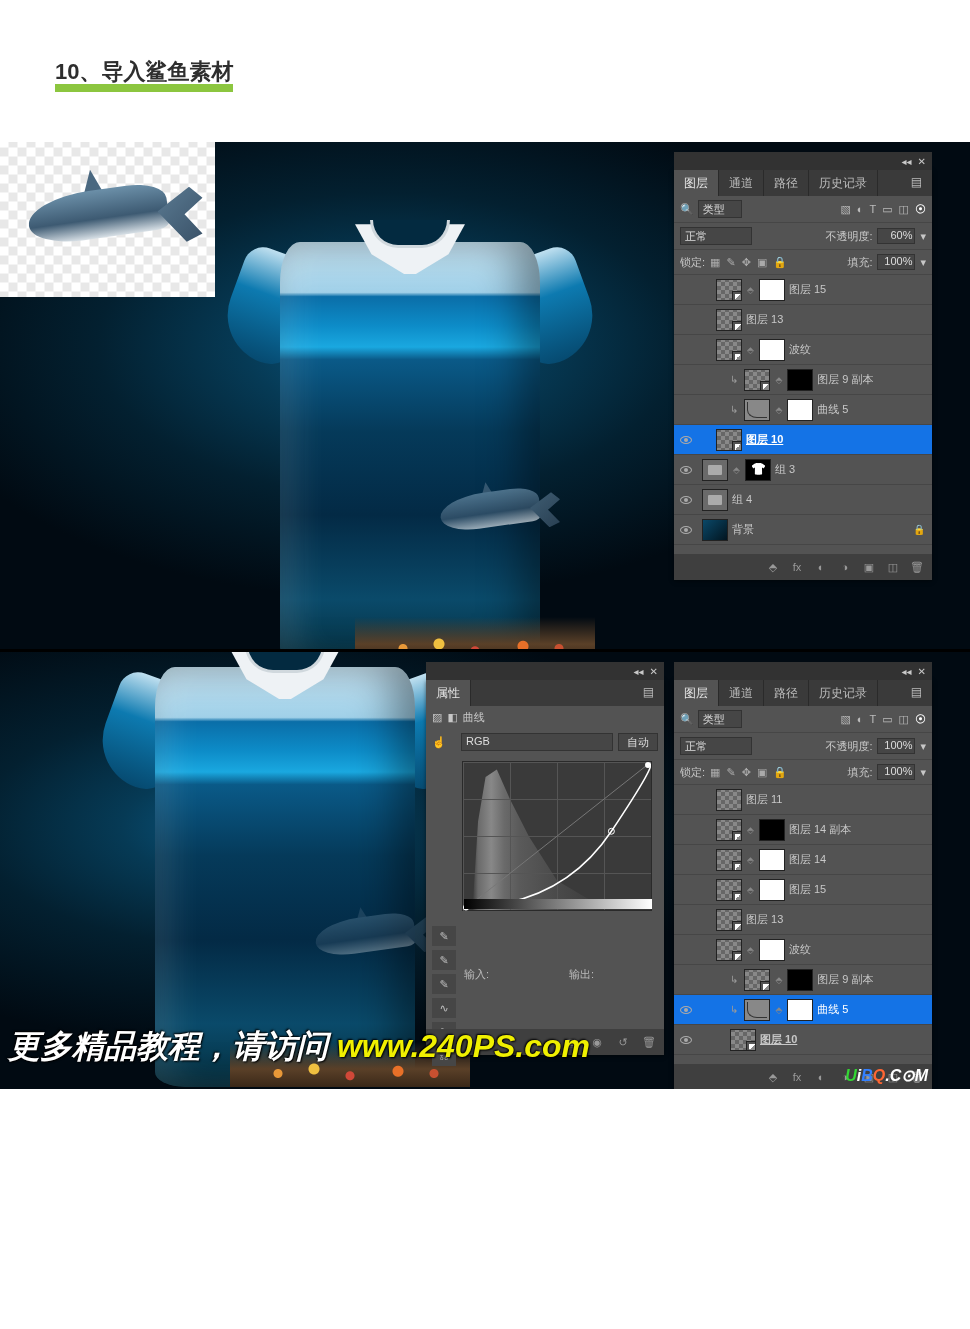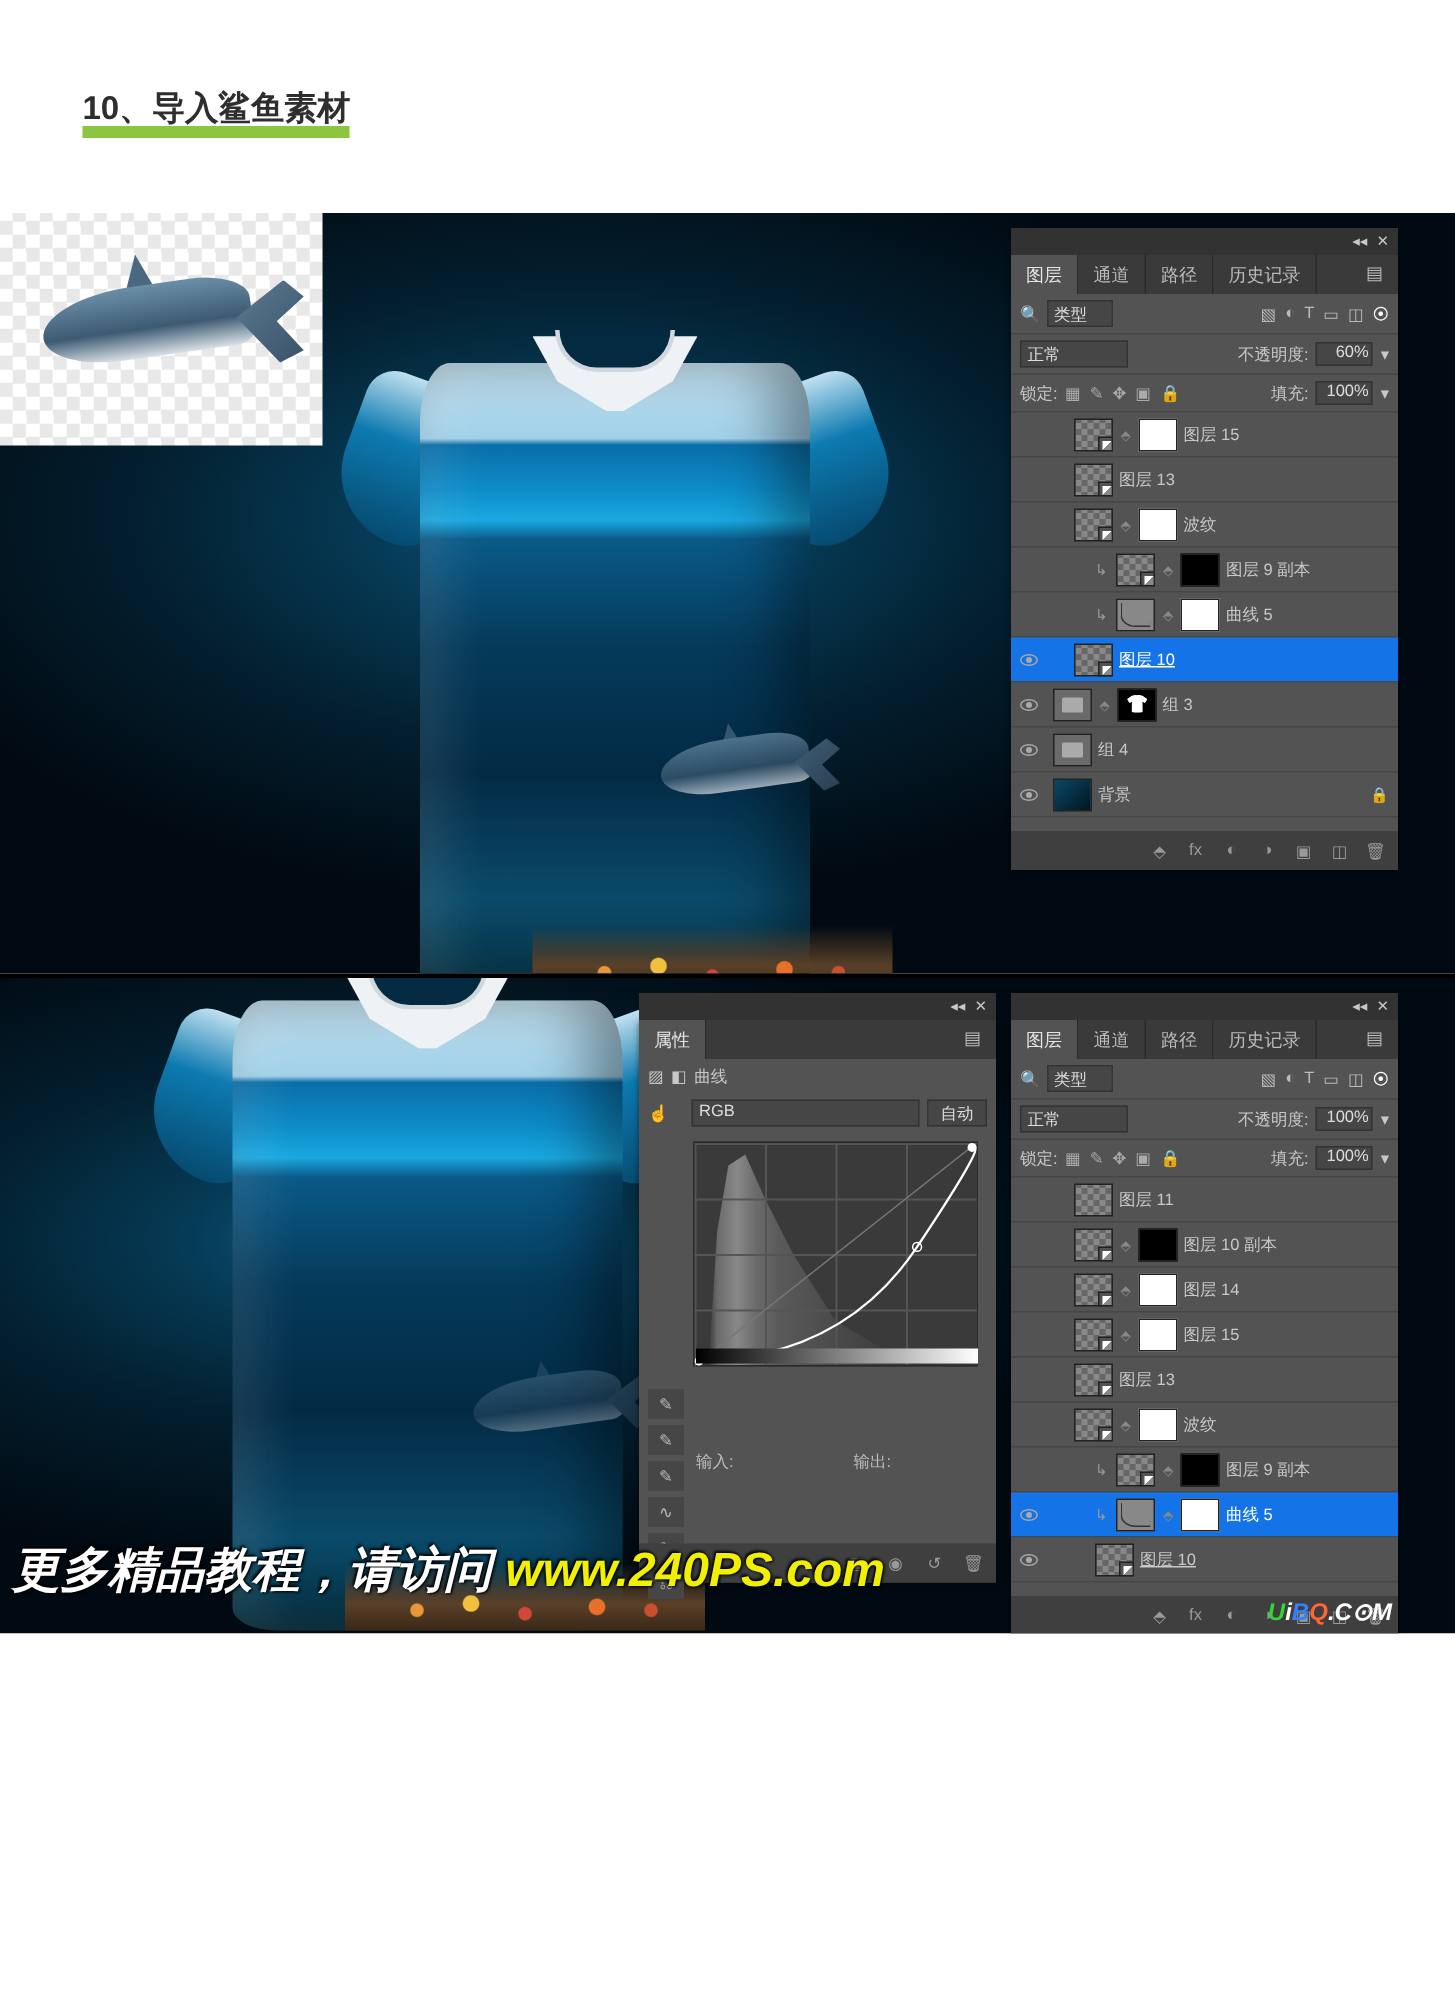--- a/index.html
+++ b/index.html
@@ -255,21 +255,21 @@
   .thumb.tshirt-icon::after { content:'👕'; font-size:12px; position:absolute; top:2px; left:5px; filter: grayscale(1) brightness(2);}
   .thumb.smart::after {
     content:''; position:absolute; right:-1px; bottom:-1px; width:8px; height:8px;
     background:#535353; border:1px solid #222;
   }
   .thumb.smart::before {
     content:''; position:absolute; right:0px; bottom:0px; width:6px; height:6px;
     background:linear-gradient(135deg, #fff 50%, #888 50%); z-index:1;
   }
   .layer-name { font-size: 11px; white-space: nowrap; }
-  .layer-name.ul { text-decoration: underline; }
+  .layer-name.ul { text-decoration: underline; font-weight: bold; }
   .clip-arrow { font-size: 10px; color: #999; margin-right: 2px; }
   .chain { font-size: 9px; color: #888; margin: 0 1px; }
   .panel-footer {
     position: absolute; bottom: 0; left: 0; right: 0;
     height: 26px;
     background: #3f3f3f;
     display: flex;
     align-items: center;
     justify-content: flex-end;
     gap: 10px;
@@ -650,21 +650,21 @@
             <div style="width: 14px;"></div>
             <div class="thumb"></div>
             <span class="layer-name">图层 11</span>
           </div>
           <div class="layer-item">
             <div class="vis"></div>
             <div style="width: 14px;"></div>
             <div class="thumb smart"></div>
             <span class="chain">⬘</span>
             <div class="thumb black-mask"></div>
-            <span class="layer-name">图层 10 副本</span>
+            <span class="layer-name">图层 14 副本</span>
           </div>
           <div class="layer-item">
             <div class="vis"></div>
             <div style="width: 14px;"></div>
             <div class="thumb smart"></div>
             <span class="chain">⬘</span>
             <div class="thumb white-mask"></div>
             <span class="layer-name">图层 14</span>
           </div>
           <div class="layer-item">

